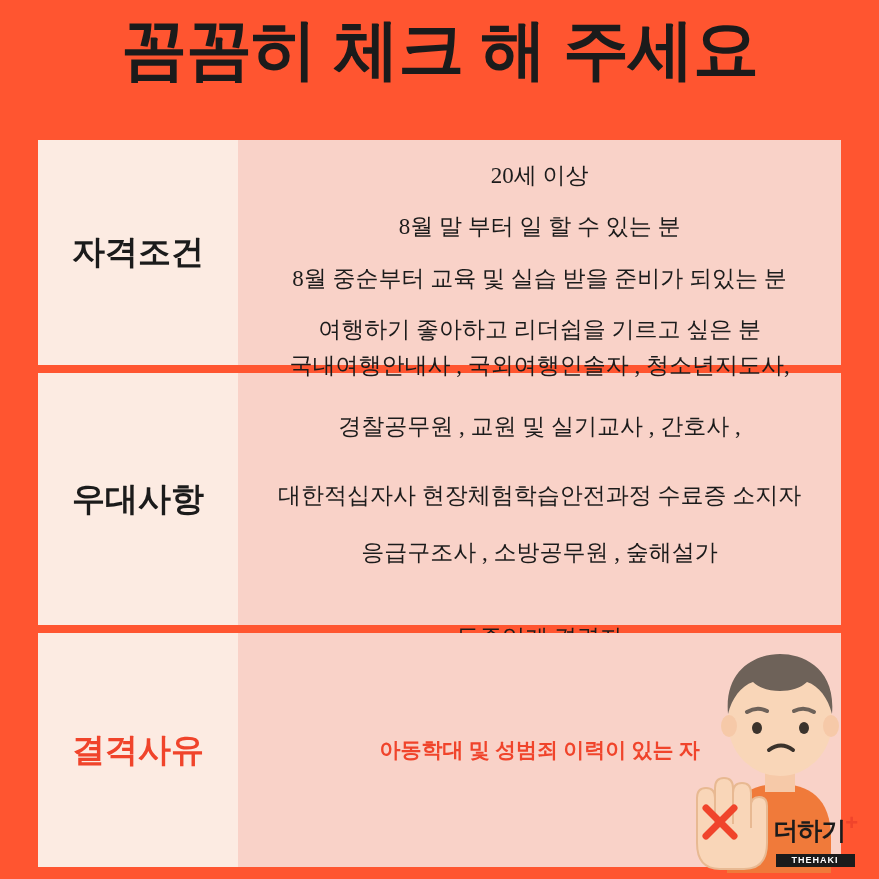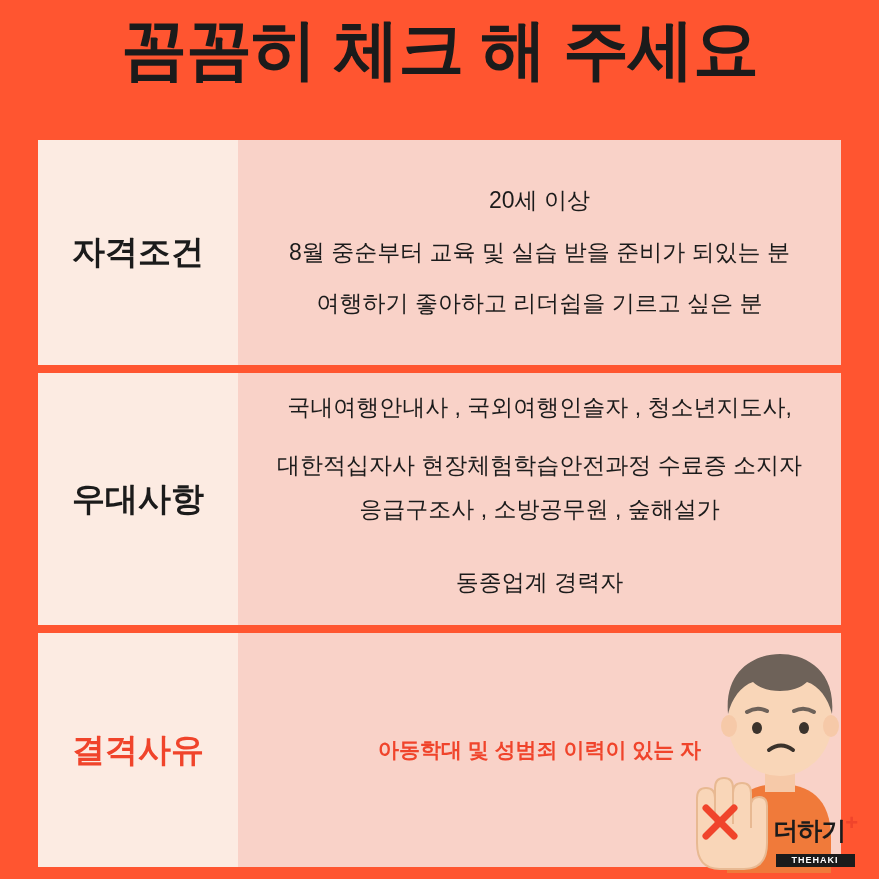--- a/index.html
+++ b/index.html
@@ -89,22 +89,23 @@
     color: #F0442B;
   }
 
   .line {
     font-size: 23px;
     color: #1b1b1b;
     line-height: 1.45;
     text-align: center;
     margin: 9px 0;
     white-space: nowrap;
-  }
-  .line.tight { margin: 2px 0; }
+    font-family: Liberation Serif, serif;
+  }
+  .line.tight { margin: 14px 0; }
 
   .line.red {
     color: #F0442B;
     font-weight: bold;
     font-size: 21px;
   }
 
   
   .character {
     position: absolute;
@@ -153,29 +154,31 @@
 <div class="page">
 
   <div class="title">꼼꼼히 체크 해 주세요</div>
 
   <div class="table">
 
     <div class="row row-qualify">
       <div class="label-cell">자격조건</div>
       <div class="content-cell">
         <div class="line">20세 이상</div>
+        <div class="line">8월 말 부터 일 할 수 있는 분</div>
         <div class="line">8월 중순부터 교육 및 실습 받을 준비가 되있는 분</div>
         <div class="line">여행하기 좋아하고 리더쉽을 기르고 싶은 분</div>
       </div>
     </div>
 
     <div class="row row-preferred">
       <div class="label-cell">우대사항</div>
       <div class="content-cell">
         <div class="line tight">국내여행안내사 , 국외여행인솔자 , 청소년지도사,</div>
+        <div class="line tight">경찰공무원 , 교원 및 실기교사 , 간호사 ,</div>
         <div class="line" style="margin-top:22px;">대한적십자사 현장체험학습안전과정 수료증 소지자</div>
         <div class="line tight">응급구조사 , 소방공무원 , 숲해설가</div>
         <div class="line" style="margin-top:38px;">동종업계 경력자</div>
       </div>
     </div>
 
     <div class="row row-disqualify">
       <div class="label-cell">결격사유</div>
       <div class="content-cell">
         <div class="line red">아동학대 및 성범죄 이력이 있는 자</div>

